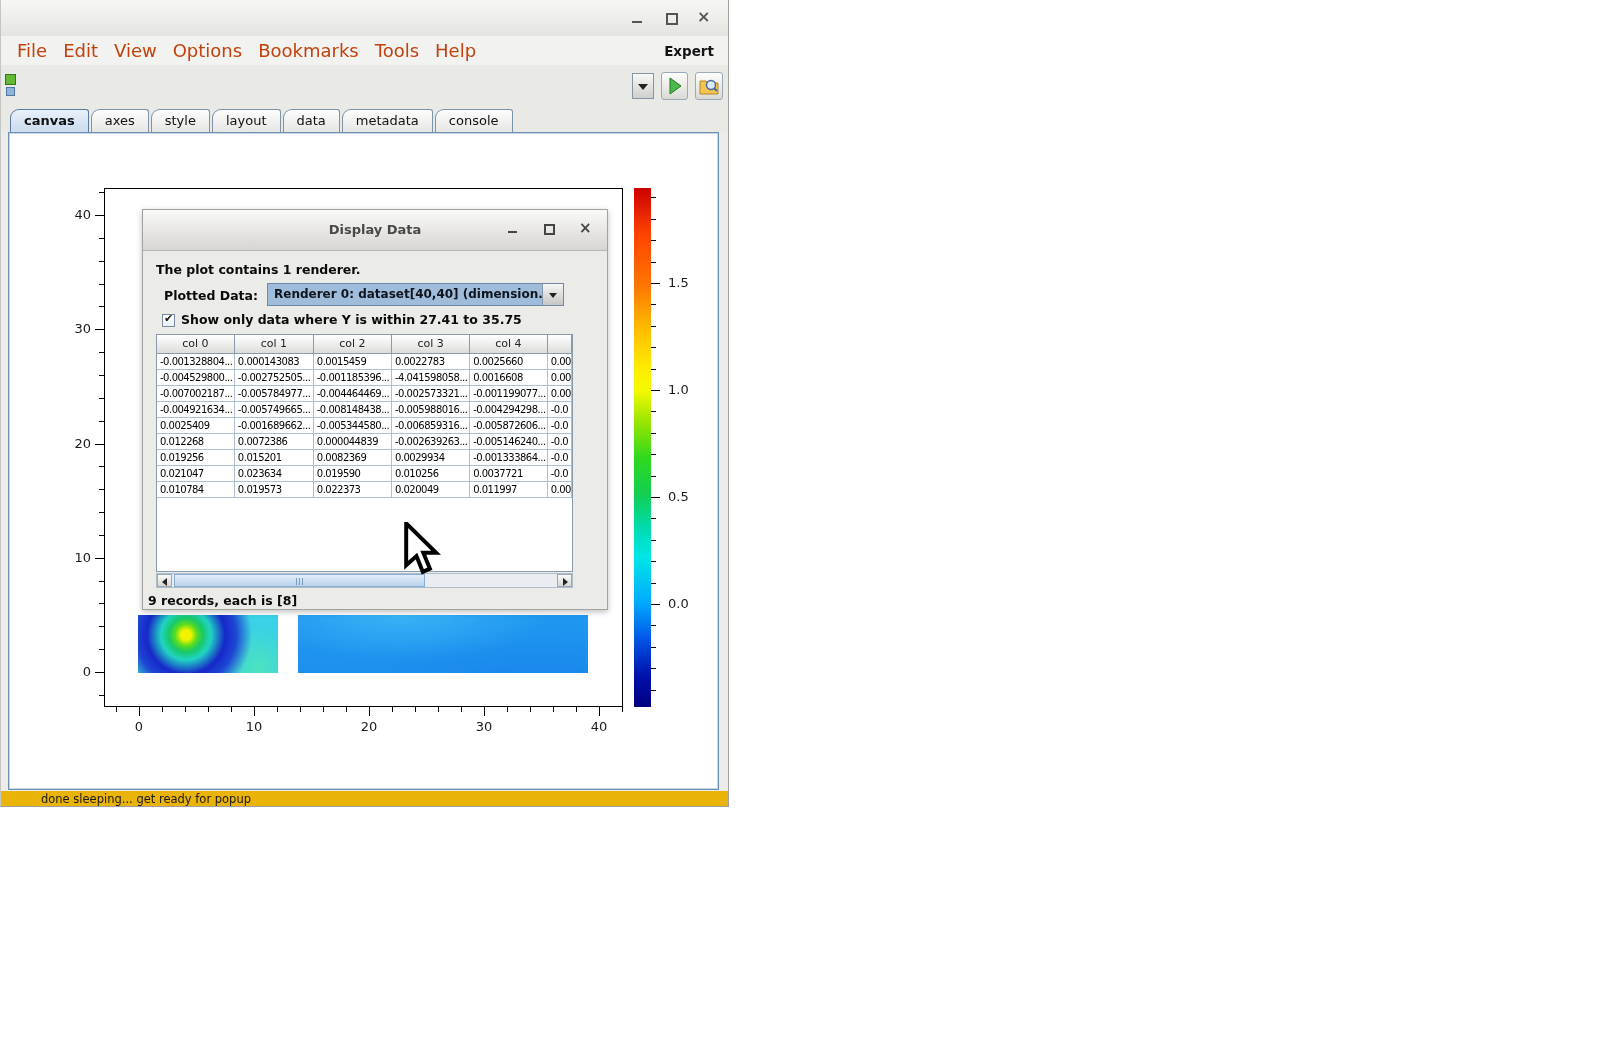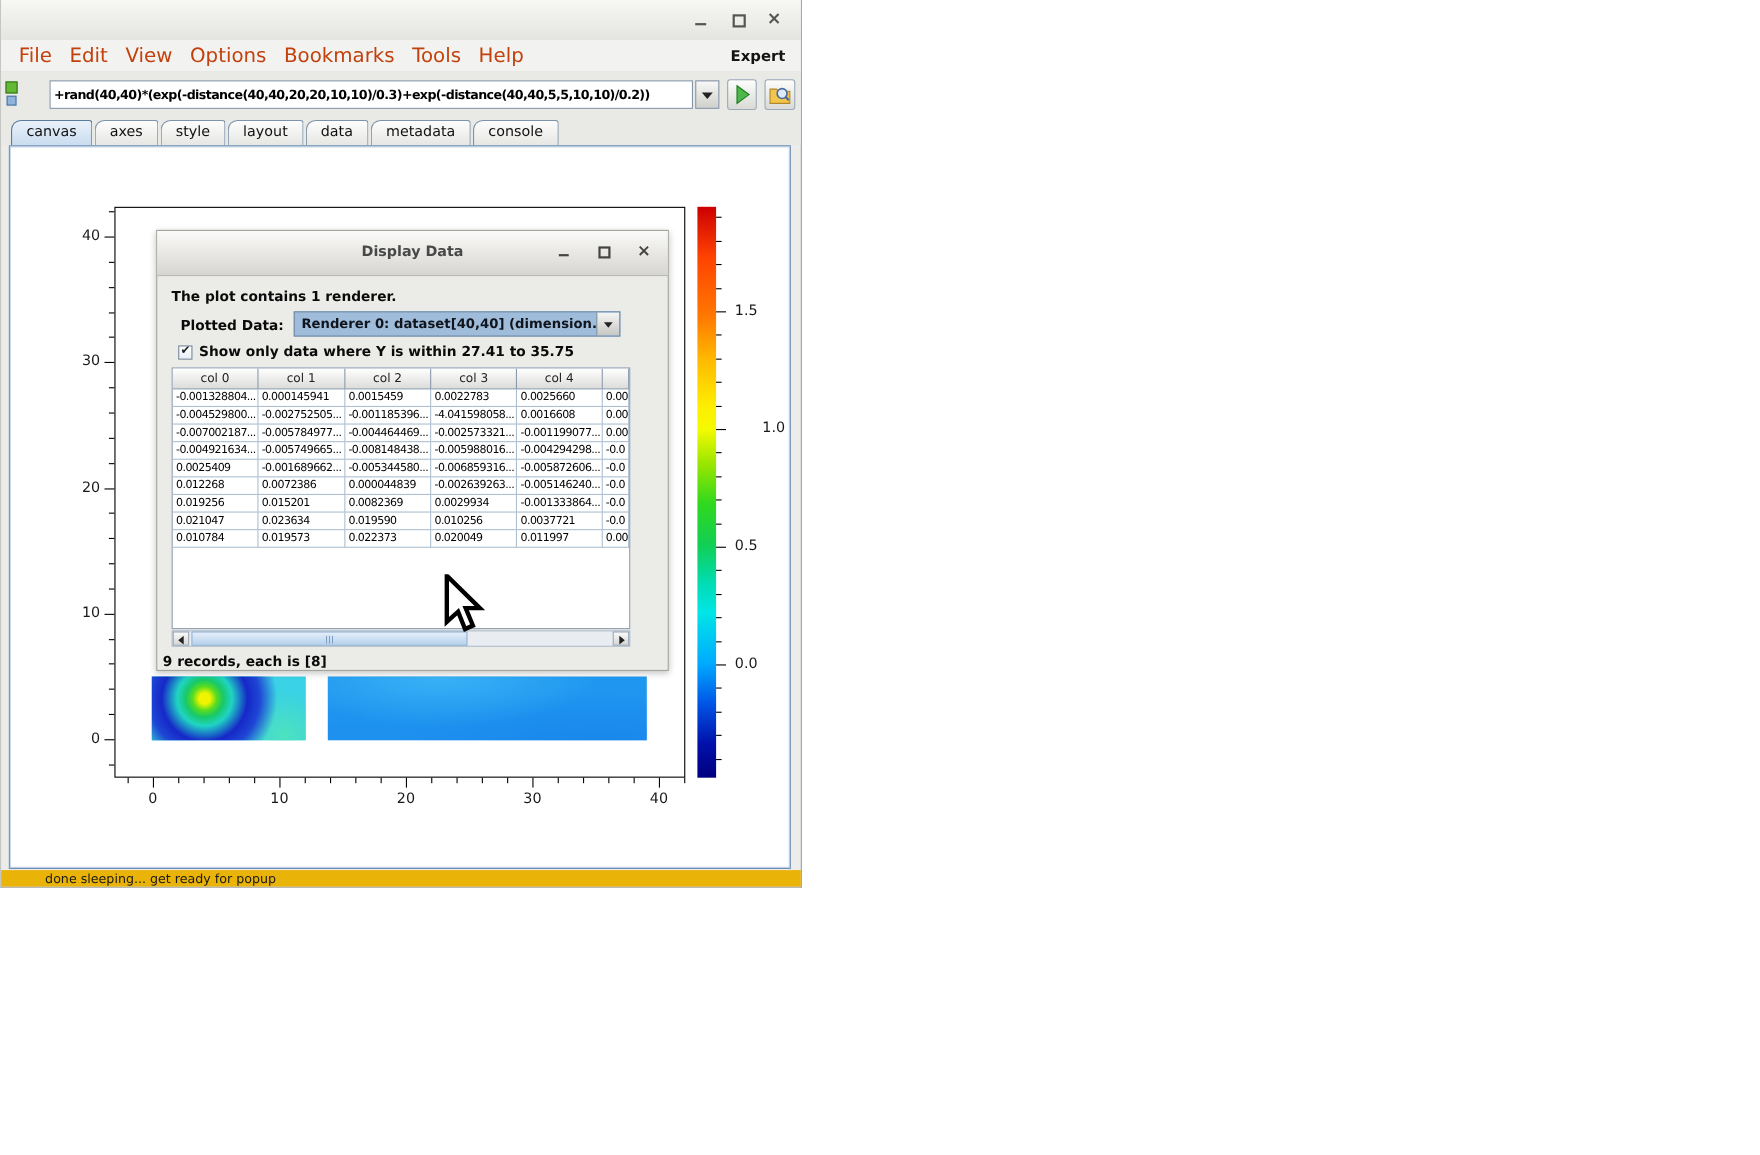--- a/index.html
+++ b/index.html
@@ -37,21 +37,21 @@
   .play-btn{position:absolute;left:660px;top:7px;width:27px;height:28px;box-sizing:border-box;
     border:1px solid #9aaaba;border-radius:3px;background:linear-gradient(#fdfdfc,#d9d9d5);}
   .browse-btn{position:absolute;left:694px;top:7px;width:28px;height:28px;box-sizing:border-box;
     border:1px solid #9aaaba;border-radius:3px;background:linear-gradient(#fdfdfc,#d9d9d5);}
   
   .tabrow{position:absolute;left:0;top:106px;width:100%;height:26px;background:#e9e9e6;
     display:flex;align-items:flex-end;padding-left:9px;box-sizing:border-box;}
   .tab{font-size:13px;color:#111;padding:3px 13px 4px;margin-right:2px;
     border:1px solid #7d93aa;border-bottom:none;border-radius:9px 3px 0 0;
     background:linear-gradient(#fdfdfd,#e6e6e3);font-weight:400;}
-  .tab.active{background:linear-gradient(#e9f1fa,#c9dcef);border-color:#5a7a9e;font-weight:normal;margin-top:24px;}
+  .tab.active{background:linear-gradient(#e9f1fa,#c9dcef);border-color:#5a7a9e;font-weight:bold;margin-top:24px;}
   
   .canvas-panel{position:absolute;left:7px;top:132px;width:711px;height:658px;background:#fff;
     border:1px solid #6d8fb5;box-shadow:inset 0 0 0 1px #c9d8e6;box-sizing:border-box;}
   .plot-layer{position:absolute;left:0;top:0;width:100%;height:100%;}
   .plot-box{position:absolute;left:95px;top:55px;width:519px;height:519px;border:1px solid #000;box-sizing:border-box;}
   .tick{position:absolute;background:#000;}
   .axis-label{position:absolute;font-size:13px;color:#1a1a1a;}
   .ylab{width:32px;text-align:right;}
   .xlab{width:44px;text-align:center;}
   .clab{width:40px;text-align:left;}
@@ -148,21 +148,20 @@
           <span class="menu-item">Help</span>
         </span>
       <span class="menu-expert">Expert</span>
     </div>
 
     <div class="toolbar">
       <span class="ds-icon">
           <span class="sq1"></span>
           <span class="sq2"></span>
         </span>
-      <input class="address-input" type="text" readonly="" value="+rand(40,40)*(exp(-distance(40,40,20,20,10,10)/0.3)+exp(-distance(40,40,5,5,10,10)/0.2))" style="">
       <span class="combo-arrow-btn">
           <span class="tri-down"></span>
         </span>
       <span class="play-btn">
         <svg width="25" height="26">
             <polygon points="8,5 19,13 8,21" fill="#4cb84c" stroke="#1d7a1d" stroke-width="1"></polygon>
           </svg>
       </span>
       <span class="browse-btn">
         <svg width="26" height="26">
@@ -243,21 +242,21 @@
           <div class="tick" style="left: 90px; top: 173.4px; width: 5px; height: 1px;"></div>
           <div class="tick" style="left: 90px; top: 150.55px; width: 5px; height: 1px;"></div>
           <div class="tick" style="left: 90px; top: 127.7px; width: 5px; height: 1px;"></div>
           <div class="tick" style="left: 90px; top: 104.85px; width: 5px; height: 1px;"></div>
           <div class="tick" style="left: 90px; top: 59.15px; width: 5px; height: 1px;"></div>
           <div class="tick" style="left: 642px; top: 471px; width: 9px; height: 1px;"></div>
           <div class="axis-label clab" style="left: 659px; top: 463px;">0.0</div>
           <div class="tick" style="left: 642px; top: 364px; width: 9px; height: 1px;"></div>
           <div class="axis-label clab" style="left: 659px; top: 356px;">0.5</div>
           <div class="tick" style="left: 642px; top: 257px; width: 9px; height: 1px;"></div>
-          <div class="axis-label clab" style="left: 684px; top: 249px;">1.0</div>
+          <div class="axis-label clab" style="left: 659px; top: 249px;">1.0</div>
           <div class="tick" style="left: 642px; top: 150px; width: 9px; height: 1px;"></div>
           <div class="axis-label clab" style="left: 659px; top: 142px;">1.5</div>
           <div class="tick" style="left: 642px; top: 556.6px; width: 5px; height: 1px;"></div>
           <div class="tick" style="left: 642px; top: 535.2px; width: 5px; height: 1px;"></div>
           <div class="tick" style="left: 642px; top: 513.8px; width: 5px; height: 1px;"></div>
           <div class="tick" style="left: 642px; top: 492.4px; width: 5px; height: 1px;"></div>
           <div class="tick" style="left: 642px; top: 449.6px; width: 5px; height: 1px;"></div>
           <div class="tick" style="left: 642px; top: 428.2px; width: 5px; height: 1px;"></div>
           <div class="tick" style="left: 642px; top: 406.8px; width: 5px; height: 1px;"></div>
           <div class="tick" style="left: 642px; top: 385.4px; width: 5px; height: 1px;"></div>
@@ -313,21 +312,21 @@
                 <th style="width: 80px;">col 1</th>
                 <th style="width: 79px;">col 2</th>
                 <th style="width: 79px;">col 3</th>
                 <th style="width: 78px;">col 4</th>
                 <th style="width: 22px;"></th>
               </tr>
             </thead>
           <tbody id="dd-body">
               <tr>
                 <td>-0.001328804...</td>
-                <td>0.000145941</td>
+                <td>0.000143083</td>
                 <td>0.0015459</td>
                 <td>0.0022783</td>
                 <td>0.0025660</td>
                 <td>0.00</td>
               </tr>
               <tr>
                 <td>-0.004529800...</td>
                 <td>-0.002752505...</td>
                 <td>-0.001185396...</td>
                 <td>-4.041598058...</td>

